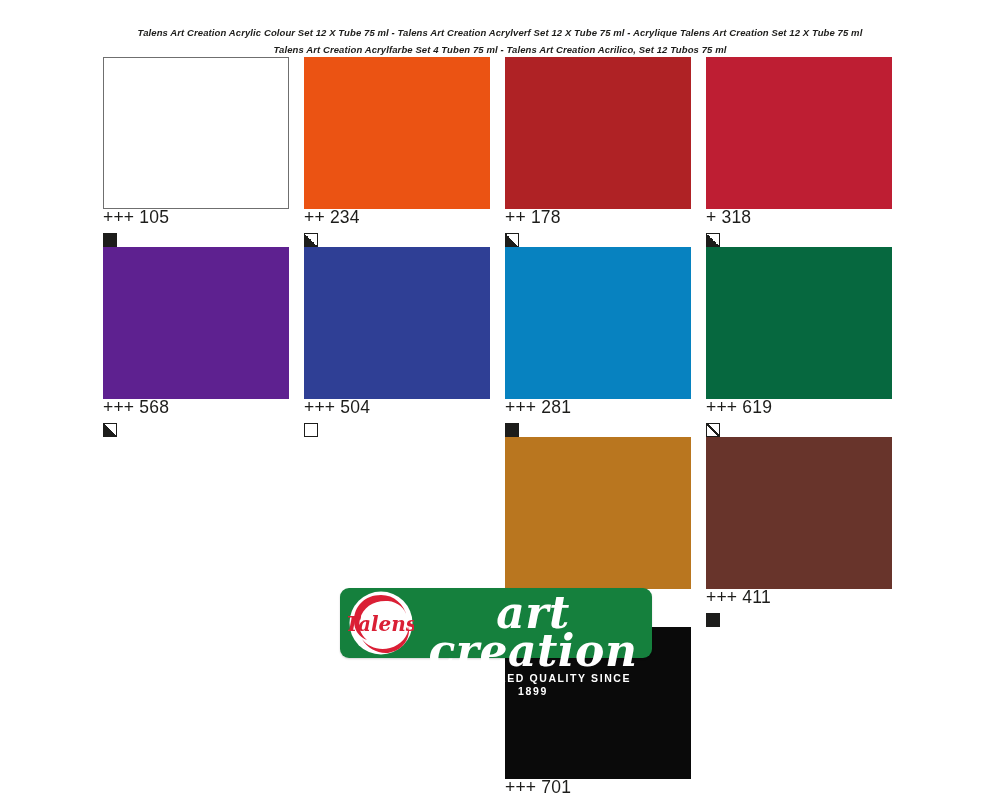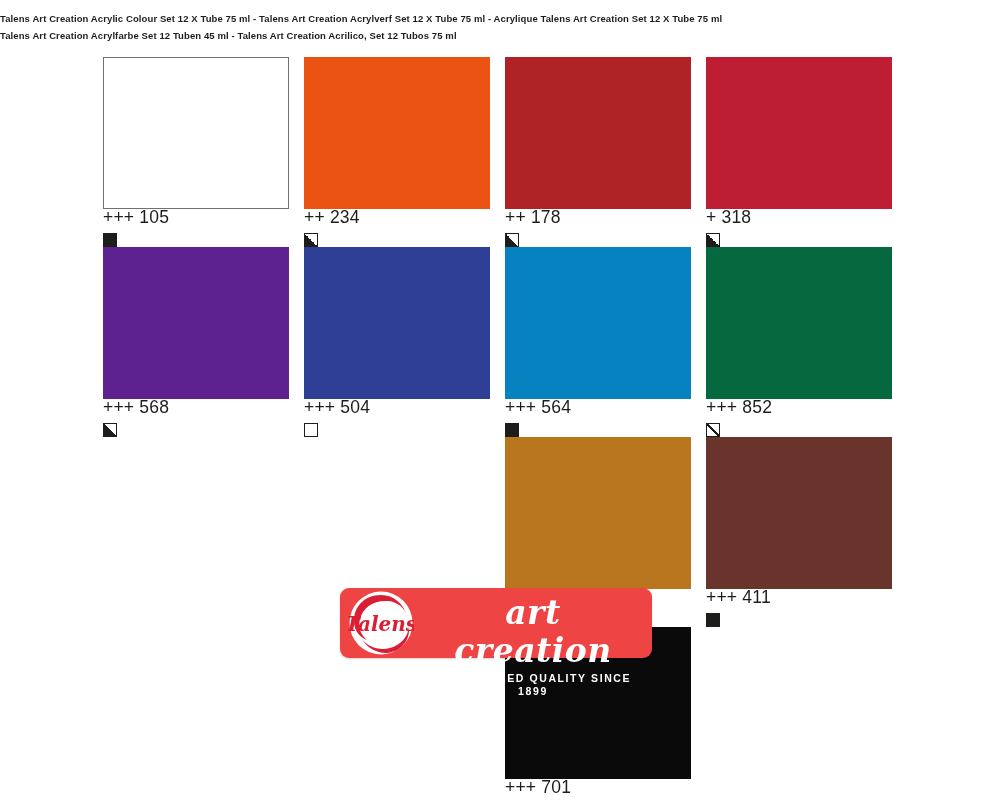--- a/index.html
+++ b/index.html
@@ -11,22 +11,23 @@
     width: 1000px;
     height: 800px;
     font-family: "Liberation Sans", sans-serif;
     color: #231f20;
     position: relative;
     overflow: hidden;
   }
 
   
   .header {
-    padding-top: 10px;
-    text-align: left;
+    padding-top: 24px;
+    text-align: center;
+    font-style: italic;
   }
   .header-line {
     font-size: 9.5px;
     font-weight: bold;
     line-height: 17px;
     letter-spacing: 0.1px;
     color: #1d1d1b;
     white-space: nowrap;
   }
 
@@ -113,21 +114,21 @@
        #1d1d1b calc(50% + 0.9px), transparent calc(50% + 0.9px));
   }
 
   
   .logo {
     position: absolute;
     left: 340px;
     top: 588px;
     width: 312px;
     height: 70px;
-    background: #ef4444;
+    background: #15803d;
     border-radius: 9px;
     box-shadow: 0 1px 2px rgba(0,0,0,0.18);
   }
   .logo-badge {
     position: absolute;
     left: 8px;
     top: 2px;
     width: 66px;
     height: 66px;
   }
@@ -135,41 +136,41 @@
     position: absolute;
     left: 84px;
     top: 6px;
     right: 10px;
     text-align: center;
   }
   .logo-script {
     font-family: "DejaVu Serif", serif;
     font-style: italic;
     font-weight: bold;
-    font-size: 33px;
+    font-size: 44px;
     line-height: 38px;
     color: #ffffff;
     letter-spacing: 0.5px;
   }
   .logo-tagline {
     font-family: "Liberation Sans", sans-serif;
     font-weight: bold;
     font-size: 10.5px;
     line-height: 13px;
     color: #ffffff;
     letter-spacing: 1.6px;
     margin-top: 2px;
   }
 </style>
 </head>
 <body>
 
 <div class="header">
   <div class="header-line">Talens Art Creation Acrylic Colour Set 12 X Tube 75 ml - Talens Art Creation Acrylverf Set 12 X Tube 75 ml - Acrylique Talens Art Creation Set 12 X Tube 75 ml</div>
-  <div class="header-line">Talens Art Creation Acrylfarbe Set 12 Tuben 45 ml - Talens Art Creation Acrilico, Set 12 Tubos 75 ml</div>
+  <div class="header-line">Talens Art Creation Acrylfarbe Set 4 Tuben 75 ml - Talens Art Creation Acrilico, Set 12 Tubos 75 ml</div>
 </div>
 
 <div class="grid" id="swatch-grid">
     <div class="cell">
       <div class="swatch outlined" style="background: rgb(255, 255, 255);"></div>
       <div class="caption">
         <span class="code-txt">+++ 105</span>
         <span class="opacity-icon opaque"></span>
       </div>
     </div>
@@ -204,28 +205,28 @@
     <div class="cell">
       <div class="swatch" style="background: rgb(47, 63, 149);"></div>
       <div class="caption">
         <span class="code-txt">+++ 504</span>
         <span class="opacity-icon transparent"></span>
       </div>
     </div>
     <div class="cell">
       <div class="swatch" style="background: rgb(7, 130, 192);"></div>
       <div class="caption">
-        <span class="code-txt">+++ 564</span>
+        <span class="code-txt">+++ 281</span>
         <span class="opacity-icon opaque"></span>
       </div>
     </div>
     <div class="cell">
       <div class="swatch" style="background: rgb(6, 104, 63);"></div>
       <div class="caption">
-        <span class="code-txt">+++ 852</span>
+        <span class="code-txt">+++ 619</span>
         <span class="opacity-icon semi-transparent"></span>
       </div>
     </div>
     <div class="cell empty">
       <div class="swatch" style="background: transparent;"></div>
       <div class="caption">
         <span class="code-txt"></span>
       </div>
     </div>
     <div class="cell empty">

